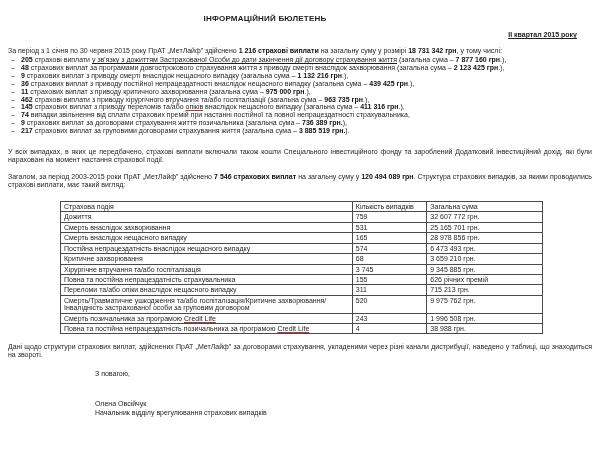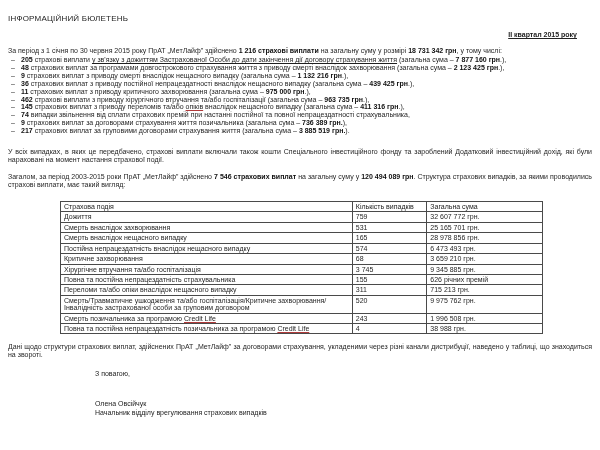--- a/index.html
+++ b/index.html
@@ -3,22 +3,22 @@
 <meta charset="utf-8">
 <style>
   html,body{margin:0;padding:0;}
   body{
     width:600px;height:450px;background:#ffffff;
     font-family:"Liberation Sans", sans-serif;
     color:#222;overflow:hidden;
   }
   .page{padding:8px 8px;box-sizing:border-box;width:600px;height:450px;}
   .title{
-    margin-top:6px;padding-right:70px;
-    font-size:8px;font-weight:normal;letter-spacing:.2px;color:#1c1c1c;
+    margin-top:6px;text-align:center;padding-right:70px;
+    font-size:8px;font-weight:bold;letter-spacing:.2px;color:#1c1c1c;
   }
   .quarter{margin-top:8px;margin-right:15px;text-align:right;font-size:7px;font-weight:bold;}
   .quarter span{text-decoration:underline;}
   .para{font-size:7px;line-height:8px;margin:0;color:#1f1f1f;text-align:justify;}
   .intro{margin-top:9px;}
   .note{margin-top:13px;}
   .total{margin-top:9px;}
   .channels{margin-top:9px;}
   .b{font-weight:bold;color:#111;}
   .u{text-decoration:underline;}

